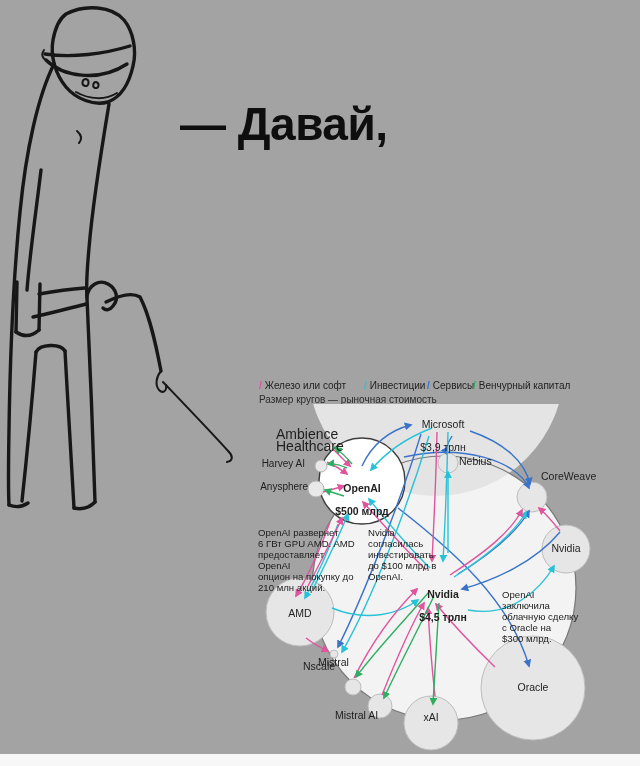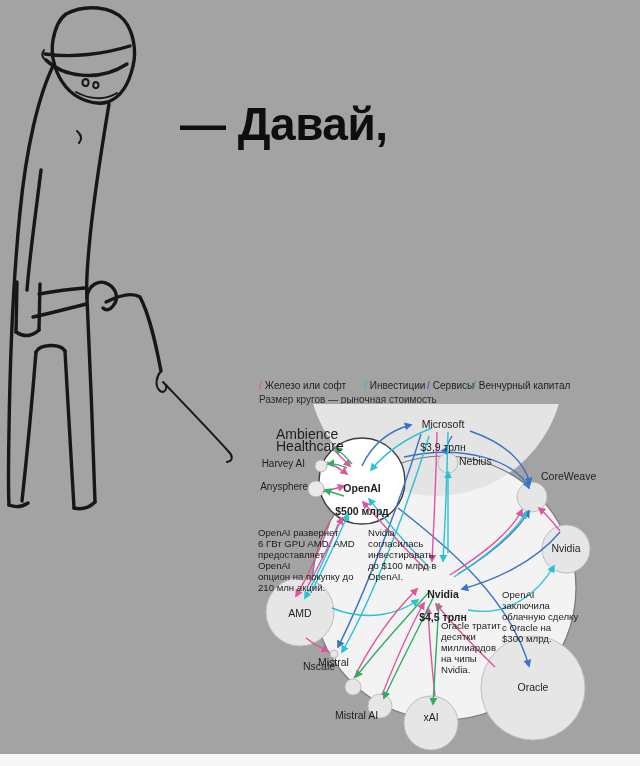--- a/index.html
+++ b/index.html
@@ -195,20 +195,15 @@
   <div class="ann" style="left:368px; top:527px; width:80px;">Nvidia
 согласилась
 инвестировать
 до $100 млрд в
 OpenAI.</div>
   <div class="ann" style="left:502px; top:589px; width:86px;">OpenAI
 заключила
 облачную сделку
 с Oracle на
 $300 млрд.</div>
-  <div class="ann" style="left:441px; top:620px; width:66px;">Oracle тратит
-десятки
-миллиардов
-на чипы
-Nvidia.</div>
 
   <div class="bottom-strip"></div>
 </div>
 
 </body></html>

